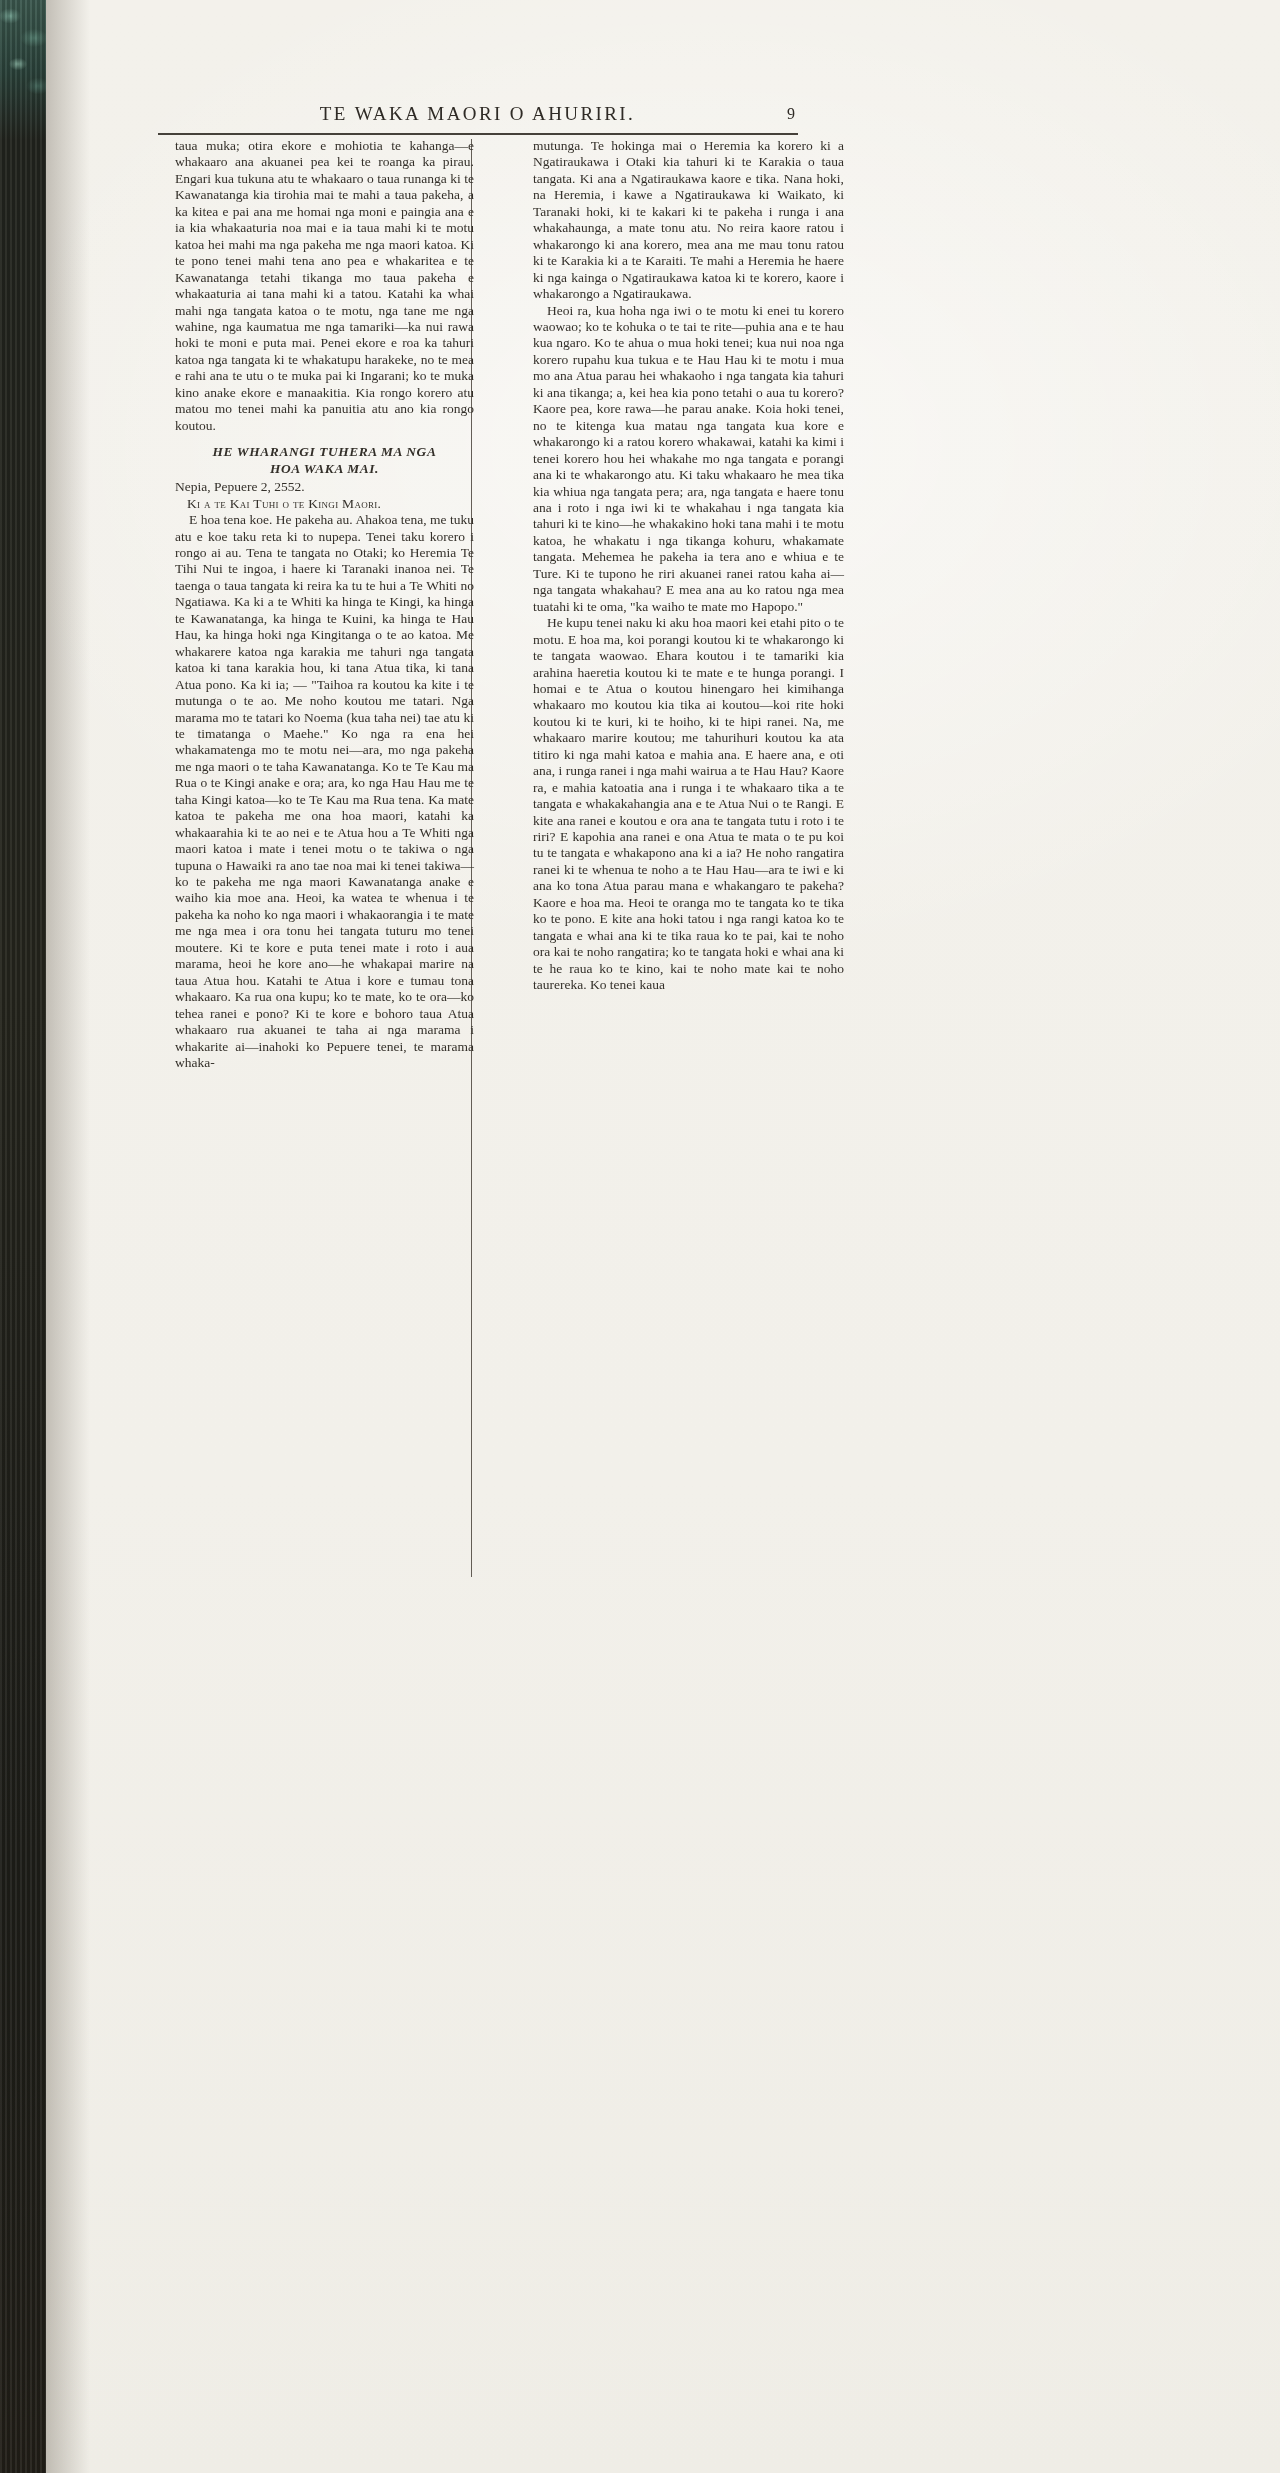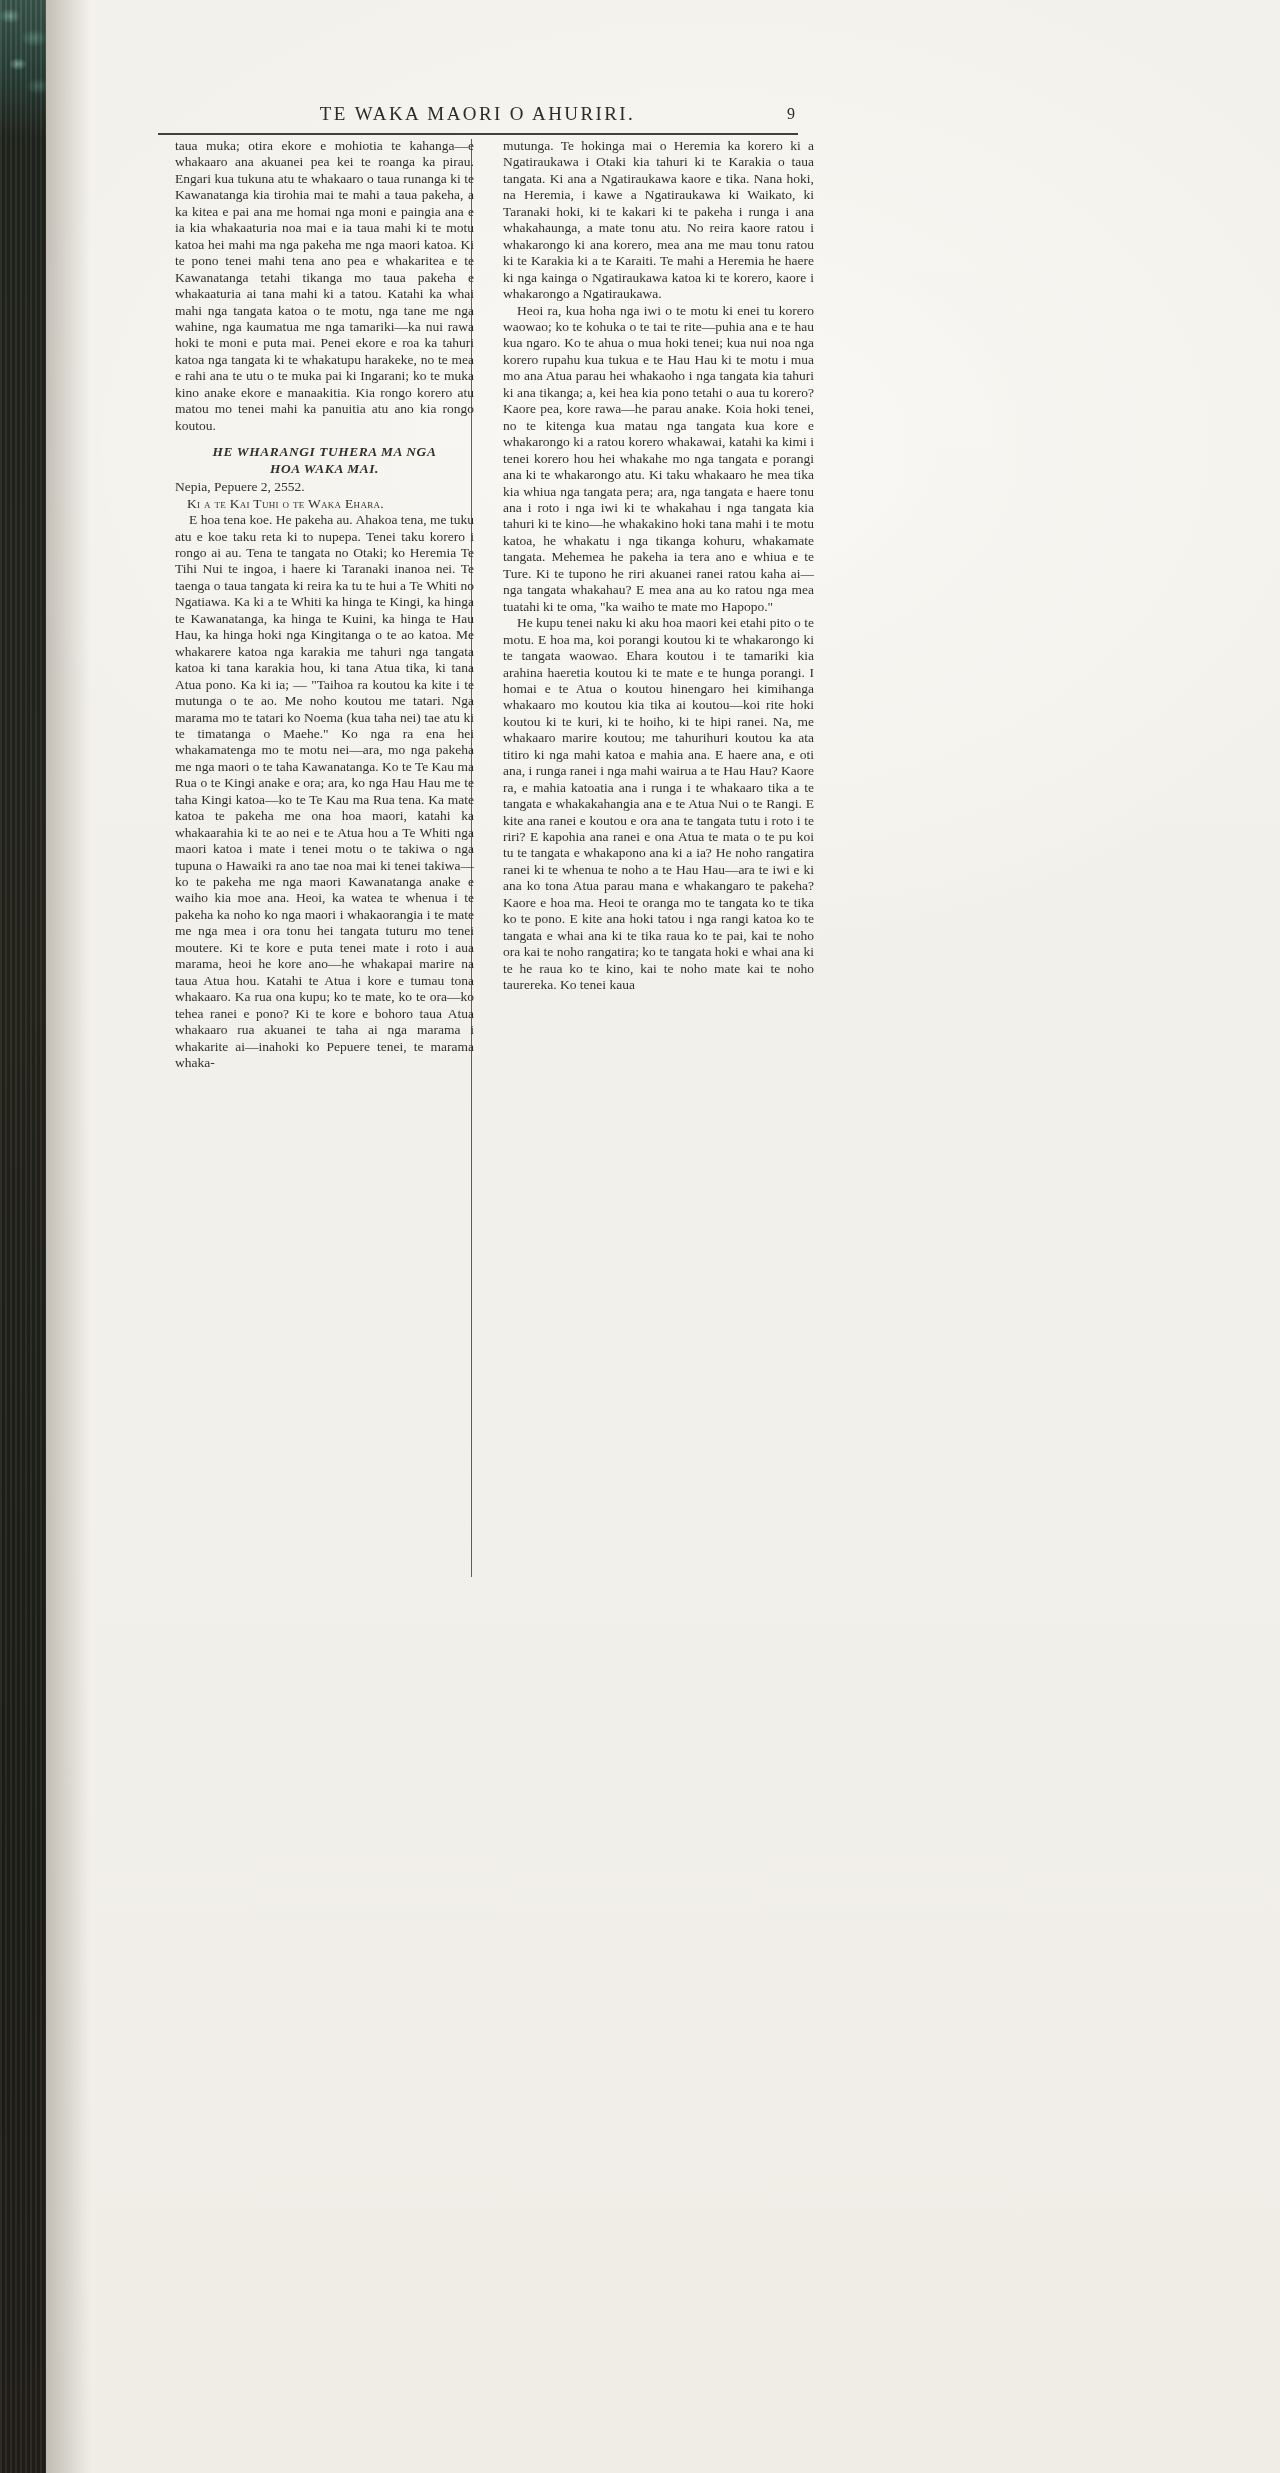--- a/index.html
+++ b/index.html
@@ -47,21 +47,21 @@
     position:absolute;left:158px;top:133px;width:640px;height:2px;
     background:#45413a;
   }
   .col-rule{
     position:absolute;left:471px;top:139px;width:1px;height:1438px;
     background:rgba(62,56,47,0.8);
   }
   
   .col{position:absolute;top:138px;color:#34302a;margin-left:17px;}
   .col.left{left:158px;width:299px;}
-  .col.right{left:486px;width:311px;}
+  .col.right{left:516px;width:311px;}
   .col p{
     margin:0;font-size:13.5px;line-height:16.45px;text-align:justify;
   }
   .indent{text-indent:14px;}
   .sec-head{
     margin:9px 0 2px 0;text-align:center;
     font-style:italic;font-weight:700;font-size:13.4px;
     letter-spacing:0.6px;line-height:17px;color:#332f29;
   }
   .dateline{
@@ -89,21 +89,21 @@
   <div class="head-rule"></div>
   <div class="col-rule"></div>
 
   <div class="col left">
     <p class="cont">taua muka; otira ekore e mohiotia te kahanga—e whakaaro ana akuanei pea kei te roanga ka pirau. Engari kua tukuna atu te whakaaro o taua runanga ki te Kawanatanga kia tirohia mai te mahi a taua pakeha, a ka kitea e pai ana me homai nga moni e paingia ana e ia kia whakaaturia noa mai e ia taua mahi ki te motu katoa hei mahi ma nga pakeha me nga maori katoa. Ki te pono tenei mahi tena ano pea e whakaritea e te Kawanatanga tetahi tikanga mo taua pakeha e whakaaturia ai tana mahi ki a tatou. Katahi ka whai mahi nga tangata katoa o te motu, nga tane me nga wahine, nga kaumatua me nga tamariki—ka nui rawa hoki te moni e puta mai. Penei ekore e roa ka tahuri katoa nga tangata ki te whakatupu harakeke, no te mea e rahi ana te utu o te muka pai ki Ingarani; ko te muka kino anake ekore e manaakitia. Kia rongo korero atu matou mo tenei mahi ka panuitia atu ano kia rongo koutou.</p>
     <h2 class="sec-head">
       <span>HE WHARANGI TUHERA MA NGA</span><br>
       <span>HOA WAKA MAI.</span>
     </h2>
     <p class="dateline">Nepia, Pepuere 2, 2552.</p>
-    <p class="salutation">Ki a te Kai Tuhi o te Waka Ehara.</p>
+    <p class="salutation">Ki a te Kai Tuhi o te Kingi Maori.</p>
     <p class="body indent">E hoa tena koe. He pakeha au. Ahakoa tena, me tuku atu e koe taku reta ki to nupepa. Tenei taku korero i rongo ai au. Tena te tangata no Otaki; ko Heremia Te Tihi Nui te ingoa, i haere ki Taranaki inanoa nei. Te taenga o taua tangata ki reira ka tu te hui a Te Whiti no Ngatiawa. Ka ki a te Whiti ka hinga te Kingi, ka hinga te Kawanatanga, ka hinga te Kuini, ka hinga te Hau Hau, ka hinga hoki nga Kingitanga o te ao katoa. Me whakarere katoa nga karakia me tahuri nga tangata katoa ki tana karakia hou, ki tana Atua tika, ki tana Atua pono. Ka ki ia; — "Taihoa ra koutou ka kite i te mutunga o te ao. Me noho koutou me tatari. Nga marama mo te tatari ko Noema (kua taha nei) tae atu ki te timatanga o Maehe." Ko nga ra ena hei whakamatenga mo te motu nei—ara, mo nga pakeha me nga maori o te taha Kawanatanga. Ko te Te Kau ma Rua o te Kingi anake e ora; ara, ko nga Hau Hau me te taha Kingi katoa—ko te Te Kau ma Rua tena. Ka mate katoa te pakeha me ona hoa maori, katahi ka whakaarahia ki te ao nei e te Atua hou a Te Whiti nga maori katoa i mate i tenei motu o te takiwa o nga tupuna o Hawaiki ra ano tae noa mai ki tenei takiwa—ko te pakeha me nga maori Kawanatanga anake e waiho kia moe ana. Heoi, ka watea te whenua i te pakeha ka noho ko nga maori i whakaorangia i te mate me nga mea i ora tonu hei tangata tuturu mo tenei moutere. Ki te kore e puta tenei mate i roto i aua marama, heoi he kore ano—he whakapai marire na taua Atua hou. Katahi te Atua i kore e tumau tona whakaaro. Ka rua ona kupu; ko te mate, ko te ora—ko tehea ranei e pono? Ki te kore e bohoro taua Atua whakaaro rua akuanei te taha ai nga marama i whakarite ai—inahoki ko Pepuere tenei, te marama whaka-</p>
   </div>
 
   <div class="col right">
     <p class="cont">mutunga. Te hokinga mai o Heremia ka korero ki a Ngatiraukawa i Otaki kia tahuri ki te Karakia o taua tangata. Ki ana a Ngatiraukawa kaore e tika. Nana hoki, na Heremia, i kawe a Ngatiraukawa ki Waikato, ki Taranaki hoki, ki te kakari ki te pakeha i runga i ana whakahaunga, a mate tonu atu. No reira kaore ratou i whakarongo ki ana korero, mea ana me mau tonu ratou ki te Karakia ki a te Karaiti. Te mahi a Heremia he haere ki nga kainga o Ngatiraukawa katoa ki te korero, kaore i whakarongo a Ngatiraukawa.</p>
     <p class="body indent">Heoi ra, kua hoha nga iwi o te motu ki enei tu korero waowao; ko te kohuka o te tai te rite—puhia ana e te hau kua ngaro. Ko te ahua o mua hoki tenei; kua nui noa nga korero rupahu kua tukua e te Hau Hau ki te motu i mua mo ana Atua parau hei whakaoho i nga tangata kia tahuri ki ana tikanga; a, kei hea kia pono tetahi o aua tu korero? Kaore pea, kore rawa—he parau anake. Koia hoki tenei, no te kitenga kua matau nga tangata kua kore e whakarongo ki a ratou korero whakawai, katahi ka kimi i tenei korero hou hei whakahe mo nga tangata e porangi ana ki te whakarongo atu. Ki taku whakaaro he mea tika kia whiua nga tangata pera; ara, nga tangata e haere tonu ana i roto i nga iwi ki te whakahau i nga tangata kia tahuri ki te kino—he whakakino hoki tana mahi i te motu katoa, he whakatu i nga tikanga kohuru, whakamate tangata. Mehemea he pakeha ia tera ano e whiua e te Ture. Ki te tupono he riri akuanei ranei ratou kaha ai—nga tangata whakahau? E mea ana au ko ratou nga mea tuatahi ki te oma, "ka waiho te mate mo Hapopo."</p>
     <p class="body indent">He kupu tenei naku ki aku hoa maori kei etahi pito o te motu. E hoa ma, koi porangi koutou ki te whakarongo ki te tangata waowao. Ehara koutou i te tamariki kia arahina haeretia koutou ki te mate e te hunga porangi. I homai e te Atua o koutou hinengaro hei kimihanga whakaaro mo koutou kia tika ai koutou—koi rite hoki koutou ki te kuri, ki te hoiho, ki te hipi ranei. Na, me whakaaro marire koutou; me tahurihuri koutou ka ata titiro ki nga mahi katoa e mahia ana. E haere ana, e oti ana, i runga ranei i nga mahi wairua a te Hau Hau? Kaore ra, e mahia katoatia ana i runga i te whakaaro tika a te tangata e whakakahangia ana e te Atua Nui o te Rangi. E kite ana ranei e koutou e ora ana te tangata tutu i roto i te riri? E kapohia ana ranei e ona Atua te mata o te pu koi tu te tangata e whakapono ana ki a ia? He noho rangatira ranei ki te whenua te noho a te Hau Hau—ara te iwi e ki ana ko tona Atua parau mana e whakangaro te pakeha? Kaore e hoa ma. Heoi te oranga mo te tangata ko te tika ko te pono. E kite ana hoki tatou i nga rangi katoa ko te tangata e whai ana ki te tika raua ko te pai, kai te noho ora kai te noho rangatira; ko te tangata hoki e whai ana ki te he raua ko te kino, kai te noho mate kai te noho taurereka. Ko tenei kaua</p>
   </div>
 
 </div>

